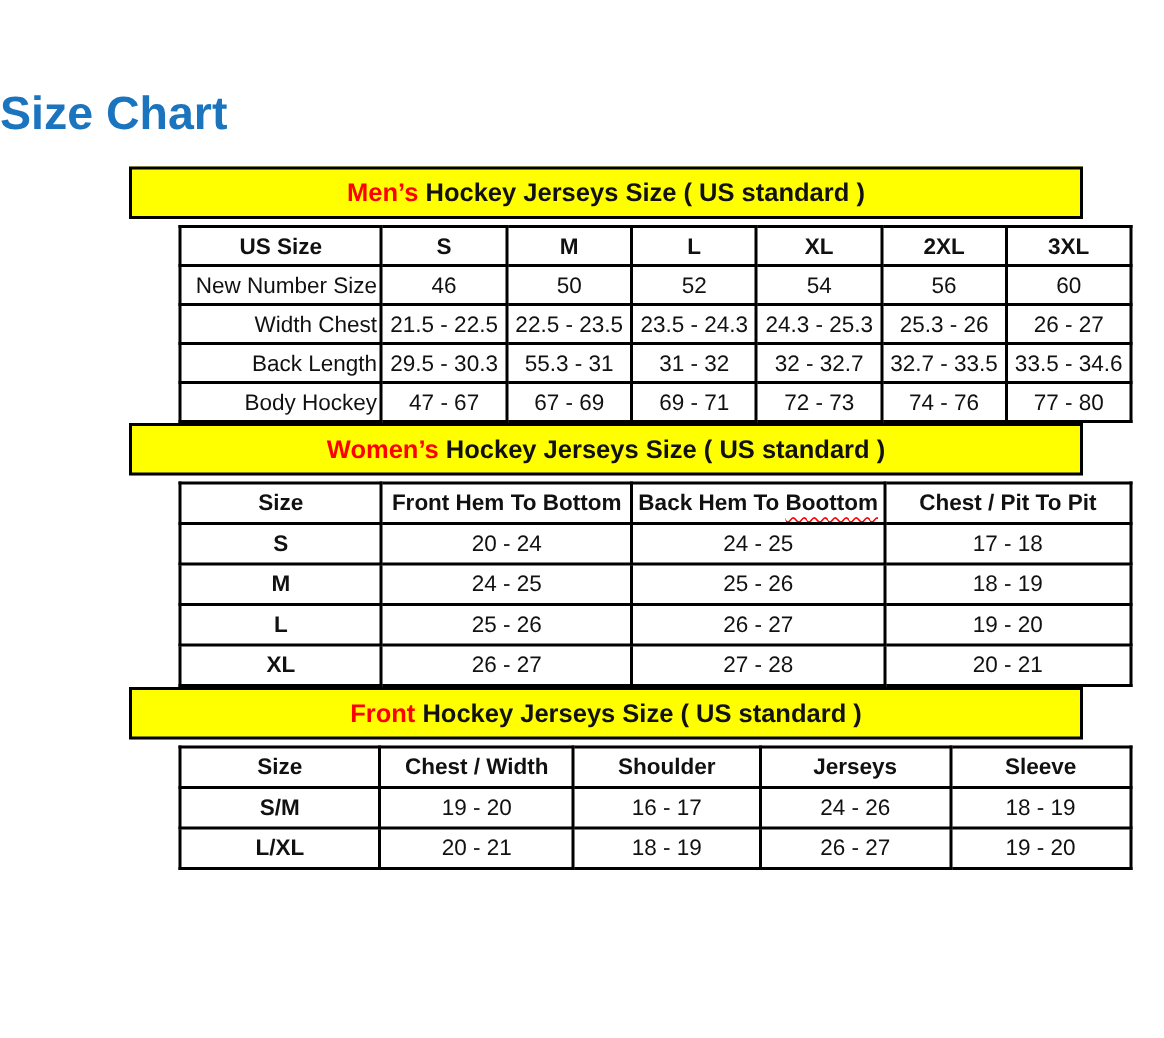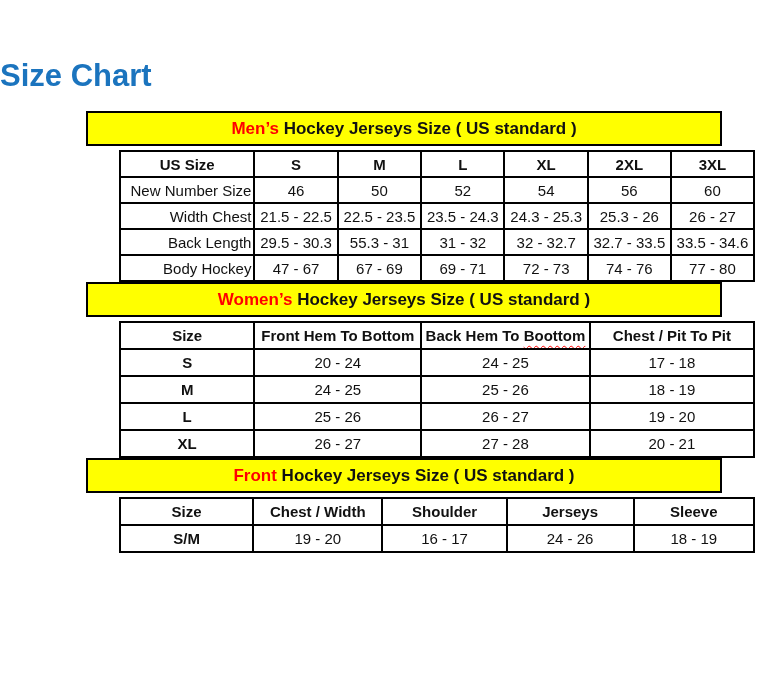--- a/index.html
+++ b/index.html
@@ -197,16 +197,23 @@
           </tr>
         </thead>
         <tbody>
           <tr>
             <td class="row-label">S/M</td>
             <td>19 - 20</td>
             <td>16 - 17</td>
             <td>24 - 26</td>
             <td>18 - 19</td>
           </tr>
+          <tr>
+            <td class="row-label">L/XL</td>
+            <td>20 - 21</td>
+            <td>18 - 19</td>
+            <td>26 - 27</td>
+            <td>19 - 20</td>
+          </tr>
         </tbody>
       </table>
     </div>
 </div>
 
 </body></html>

